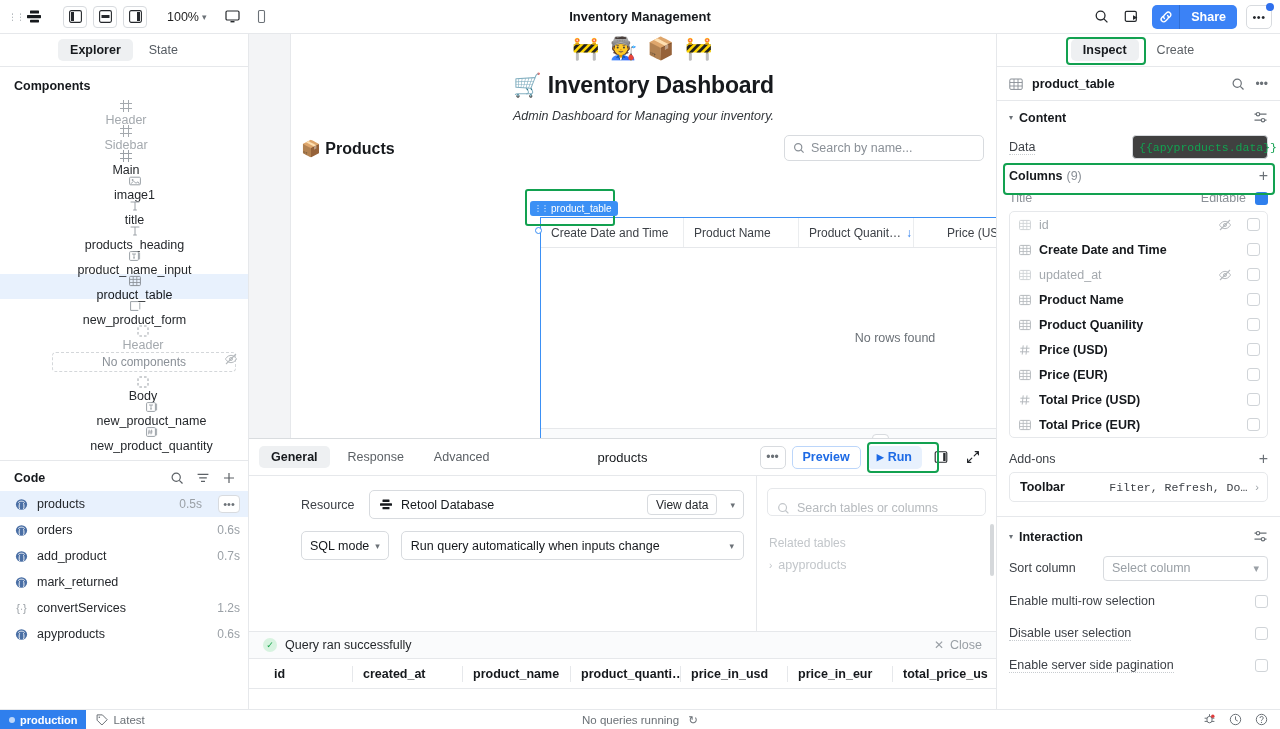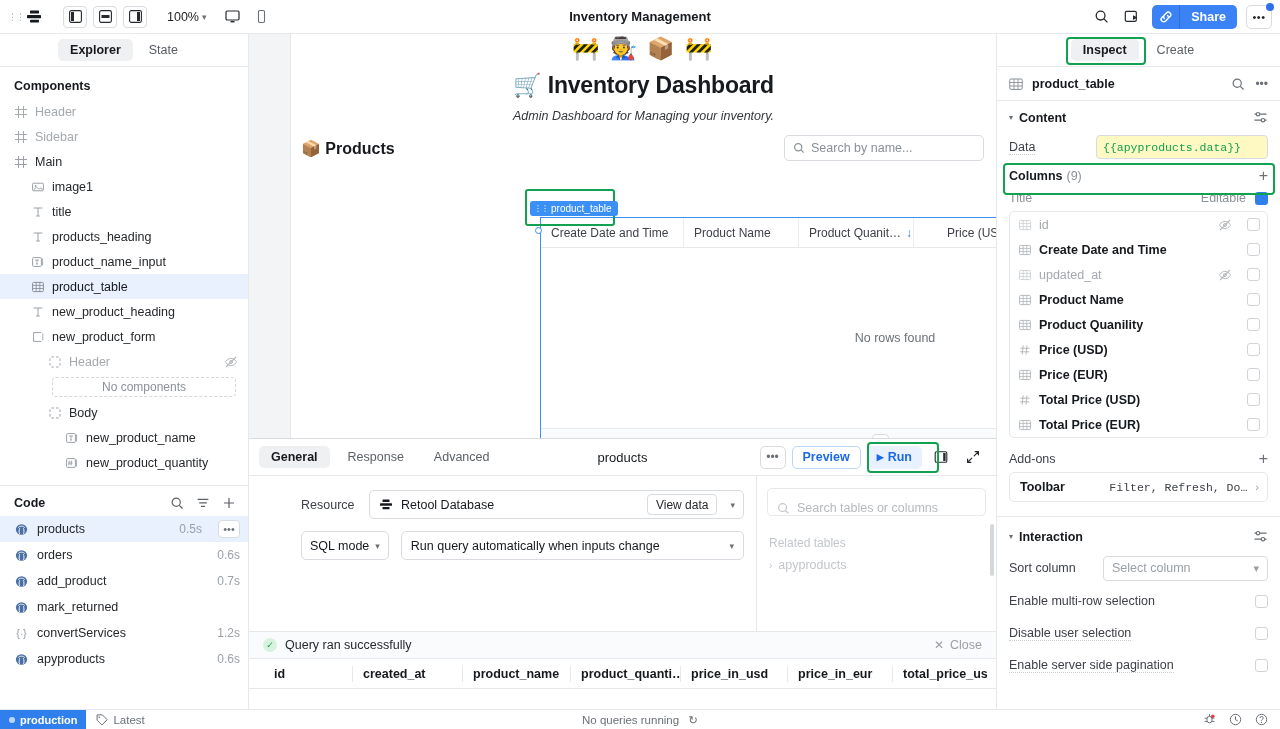--- a/index.html
+++ b/index.html
@@ -57,21 +57,21 @@
     background: #fff; border-right: 1px solid #e6e8eb; overflow: hidden;
   }
   .seg-row { height: 33px; display: flex; align-items: center; justify-content: center; gap: 4px;
              border-bottom: 1px solid #e6e8eb; }
   .seg { font-size: 12.5px; padding: 4px 12px; border-radius: 5px; color: #555b62; }
   .seg.active { background: #eef0f2; color: #16191d; font-weight: 700; }
   .sec-title { font-size: 12.5px; font-weight: 700; color: #16191d; padding: 12px 14px 6px; }
   .tree { padding-bottom: 4px; }
   .node {
     display: flex; align-items: center; height: 25px; padding-right: 10px;
-    font-size: 12.5px; color: #25282c; gap: 7px;
+    font-size: 12.5px; color: #25282c;  flex-direction: column;
   }
   .node .ic { width: 14px; height: 14px; flex: 0 0 14px; display: flex; align-items: center; justify-content: center; color: #9aa0a6; }
   .node.dim, .node.dim .ic { color: #a4a9ae; }
   .node.sel { background: #e8f1fd; }
   .node.sel .lbl { color: #16191d; }
   .ph-box {
     margin: 3px 12px 3px 52px; height: 20px; border: 1px dashed #d4d7da; border-radius: 4px;
     display: flex; align-items: center; justify-content: center; font-size: 12px; color: #8a9097;
   }
   .eye-off { margin-left: auto; color: #b6babe; }
@@ -212,22 +212,22 @@
   .comp-row { height: 34px; display: flex; align-items: center; padding: 0 12px; gap: 9px;
               border-bottom: 1px solid #e6e8eb; }
   .comp-row .cn { font-size: 12.5px; font-weight: 700; color: #16191d; }
   .comp-row .sp { margin-left: auto; display: flex; align-items: center; gap: 10px; color: #6b7177; }
   .grp-hdr { display: flex; align-items: center; padding: 9px 12px 7px; gap: 6px; }
   .grp-hdr .gt { font-size: 12.5px; font-weight: 700; color: #16191d; }
   .grp-hdr .sliders { margin-left: auto; color: #6b7177; }
   .prop-row { display: flex; align-items: center; padding: 0 12px; height: 30px; gap: 10px; }
   .prop-lab { font-size: 12.5px; color: #3d4147; border-bottom: 1px dotted #c8ccd0; }
   .code-inp {
-    margin-left: auto; width: 172px; height: 24px; border: 1px solid #d8dbdf; border-radius: 4px;
-    display: flex; align-items: center; padding: 0 6px; background: #fef9c3;
+    margin-left: auto; width: 136px; height: 24px; border: 1px solid #d8dbdf; border-radius: 4px;
+    display: flex; align-items: center; padding: 0 6px; background: #404040;
     font-family: "Liberation Mono", monospace; font-size: 11.5px;
   }
   .braces { color: #12a150; }
   .data-outline { position: absolute; left: 6px; top: 129px; width: 272px; height: 32px;
                   border: 2.5px solid #12a150; border-radius: 4px; pointer-events: none; z-index: 4; }
   .cols-row { display: flex; align-items: center; padding: 7px 12px 4px; }
   .cols-row .ct { font-size: 12.5px; font-weight: 700; color: #16191d; }
   .cols-row .cc { font-size: 12.5px; color: #8a9097; margin-left: 4px; }
   .cols-row .plus { margin-left: auto; color: #6b7177; font-size: 16px; line-height: 12px; }
   .thr { display: flex; align-items: center; padding: 4px 12px 6px; }
@@ -426,28 +426,20 @@
               <rect x="0.6" y="1.4" width="10.8" height="9.2" rx="1" fill="none" stroke="currentColor" stroke-width="1"></rect>
               <path d="M0.6 4.4h10.8M0.6 7.5h10.8M4.2 1.4v9.2M7.8 1.4v9.2" stroke="currentColor" stroke-width="0.85"></path>
             </svg>
           </span>
         <span class="lbl">product_table</span>
       </div>
 
       <div class="node" style="padding-left:31px">
         <span class="ic">
             <svg width="12" height="12" viewBox="0 0 12 12">
-              <path d="M1.6 2h8.8M6 2v8M4.2 10h3.6" stroke="currentColor" stroke-width="1" fill="none"></path>
-            </svg>
-          </span>
-        <span class="lbl">new_product_heading</span>
-      </div>
-      <div class="node" style="padding-left:31px">
-        <span class="ic">
-            <svg width="12" height="12" viewBox="0 0 12 12">
               <path d="M9.3 1.6H1.6v8.8h7.7" fill="none" stroke="currentColor" stroke-width="1"></path>
               <path d="M10.8 2.6v6.8" stroke="currentColor" stroke-width="0.9"></path>
             </svg>
           </span>
         <span class="lbl">new_product_form</span>
       </div>
       <div class="node dim" style="padding-left:48px">
         <span class="ic">
             <svg width="12" height="12" viewBox="0 0 12 12">
               <rect x="1" y="1" width="10" height="10" rx="1.4" fill="none" stroke="currentColor" stroke-width="1" stroke-dasharray="2.6 2"></rect>

